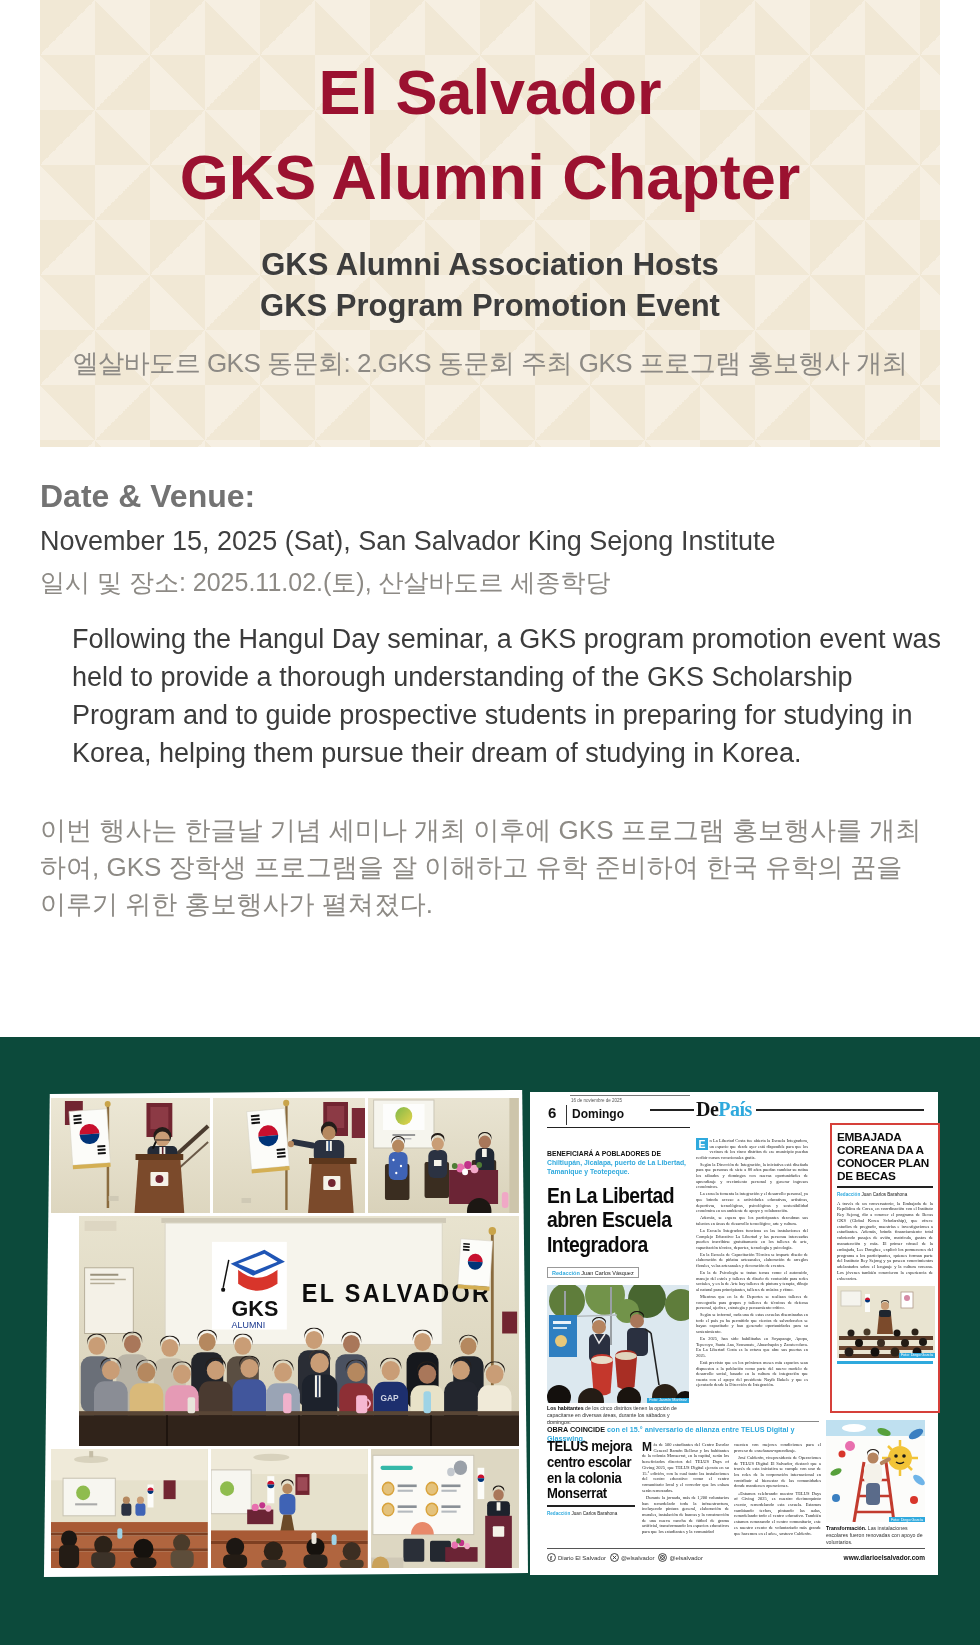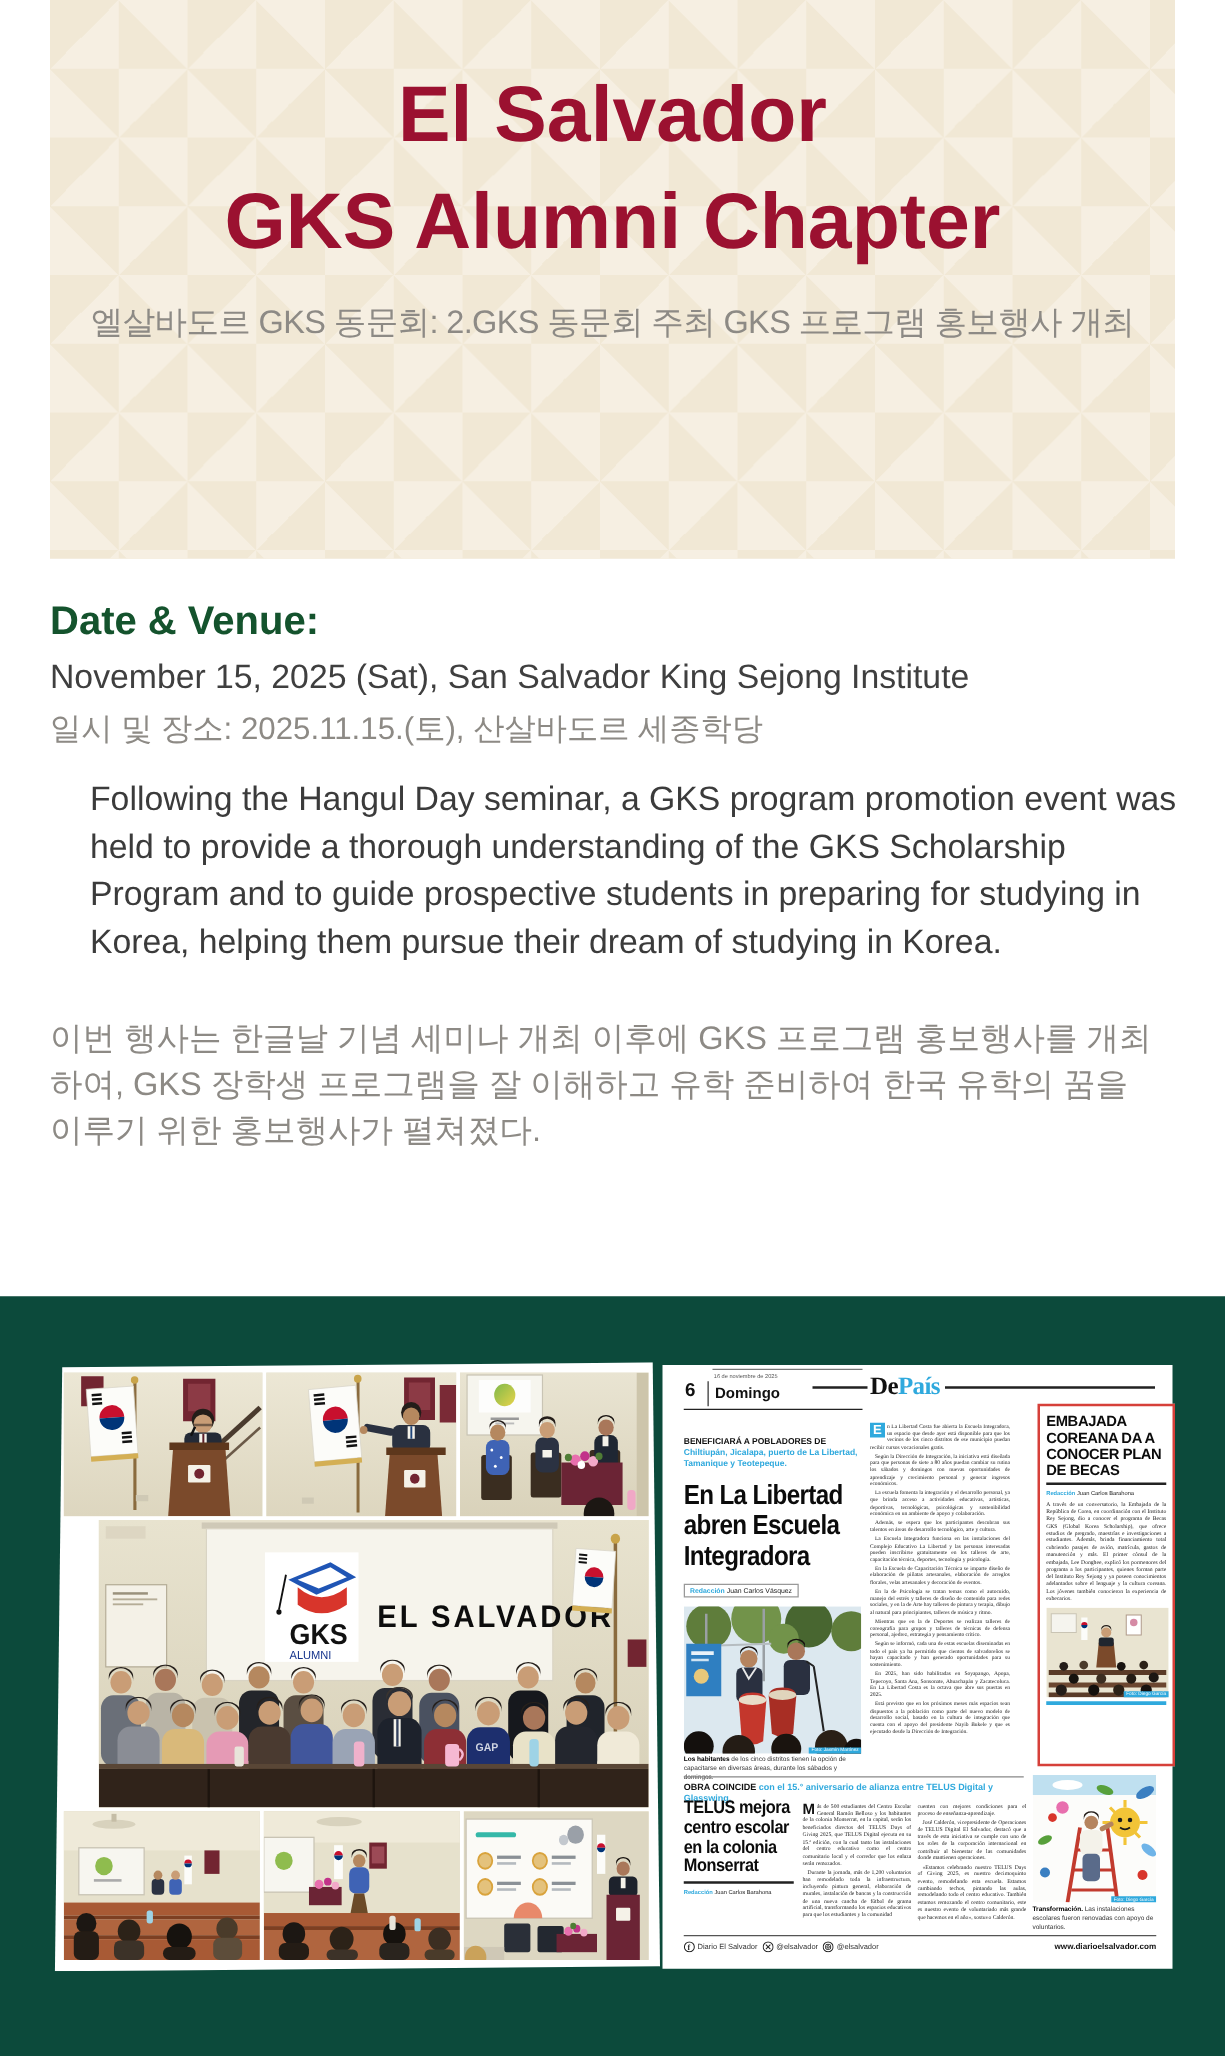--- a/index.html
+++ b/index.html
@@ -17,21 +17,21 @@
     background-size:110px 110px;
     background-position:0 0,55px 55px;
     text-align:center;
   }
   .hero-title{font-size:63px;line-height:85px;font-weight:bold;color:#9b1130;letter-spacing:0px;}
   .hero-title .t1{padding-top:50px;}
   .hero-sub{margin-top:24px;font-size:31px;line-height:41px;font-weight:bold;color:#3d3d3d;}
   .hero-kr{margin-top:20px;font-size:26px;color:#8d8a85;letter-spacing:-0.5px;}
   
   .abs{position:absolute;}
-  .dv-h{left:40px;top:478px;font-size:32px;font-weight:bold;color:#14532d;}
+  .dv-h{left:40px;top:478px;font-size:32px;font-weight:bold;color:#737373;}
   .dv-en{left:40px;top:526px;font-size:27px;color:#3f3f3f;}
   .dv-kr{left:40px;top:566px;font-size:25px;color:#8d8a85;}
   .para-en{left:40px;top:620px;width:884px;font-size:27px;line-height:38px;color:#3b3b3b;margin-left:32px;}
   .para-kr{left:40px;top:812px;width:884px;font-size:26px;line-height:37px;color:#8d8a85;}
   
   .gallery{position:absolute;left:0;top:1037px;width:980px;height:608px;background:#0c4a3b;}
   .collage{
     position:absolute;left:42px;top:52px;width:486px;height:488px;background:#ffffff;
     clip-path:polygon(1.6% 1.0%, 98.8% 0.2%, 100% 99.2%, 0.4% 100%);
     box-shadow:0 0 0 1px rgba(255,255,255,.25);
@@ -115,26 +115,30 @@
   .soc svg{display:block;}
 </style>
 </head>
 <body>
 
 <section class="hero">
   <div class="hero-title">
     <div class="t1">El Salvador</div>
     <div class="t2">GKS Alumni Chapter</div>
   </div>
+  <div class="hero-sub">
+    <div>GKS Alumni Association Hosts</div>
+    <div>GKS Program Promotion Event</div>
+  </div>
   <div class="hero-kr">엘살바도르 GKS 동문회: 2.GKS 동문회 주최 GKS 프로그램 홍보행사 개최</div>
 </section>
 
 <div class="abs dv-h">Date &amp; Venue:</div>
 <div class="abs dv-en">November 15, 2025 (Sat), San Salvador King Sejong Institute</div>
-<div class="abs dv-kr">일시 및 장소: 2025.11.15.(토), 산살바도르 세종학당</div>
+<div class="abs dv-kr">일시 및 장소: 2025.11.02.(토), 산살바도르 세종학당</div>
 <div class="abs para-en">Following the Hangul Day seminar, a GKS program promotion event was held to provide a thorough understanding of the GKS Scholarship Program and to guide prospective students in preparing for studying in Korea, helping them pursue their dream of studying in Korea.</div>
 <div class="abs para-kr">이번 행사는 한글날 기념 세미나 개최 이후에 GKS 프로그램 홍보행사를 개최하여, GKS 장학생 프로그램을 잘 이해하고 유학 준비하여 한국 유학의 꿈을 이루기 위한 홍보행사가 펼쳐졌다.</div>
 
 <section class="gallery">
 
   <div class="collage">
     <div class="collage-inner">
       <div class="c-row r1">
         <div class="c-ph p1">
           <svg viewBox="0 0 160 115" preserveAspectRatio="none">

